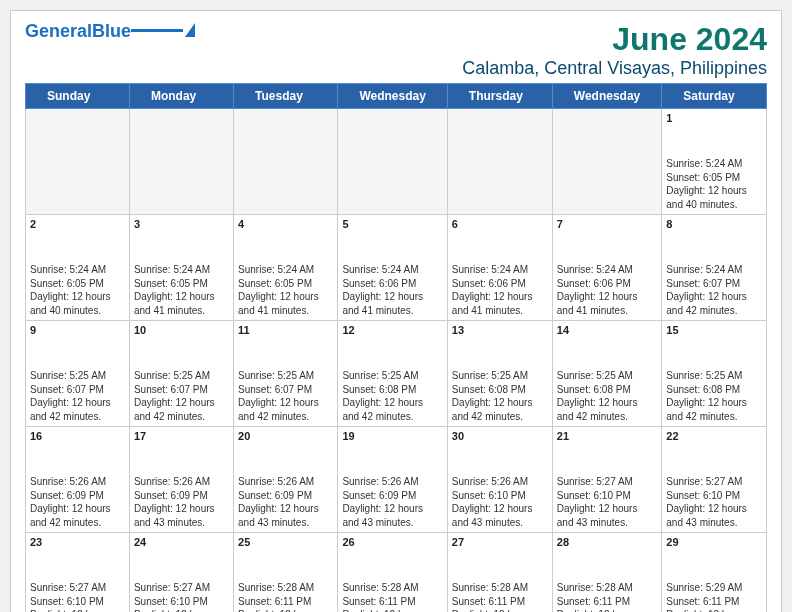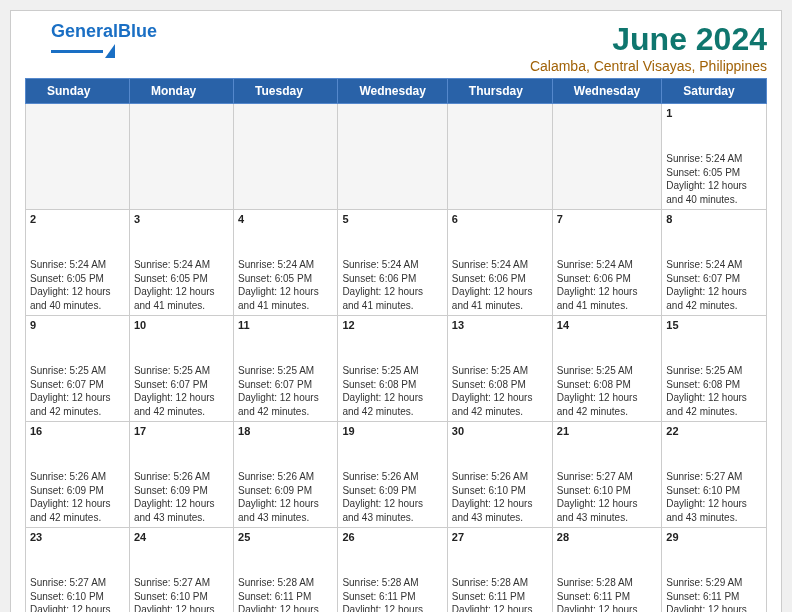--- a/index.html
+++ b/index.html
@@ -16,43 +16,42 @@
       padding: 10px 14px 14px 14px;
     }
     .header-row {
       display: flex;
       justify-content: space-between;
       align-items: flex-start;
       margin-bottom: 4px;
     }
     .logo {
       display: flex;
-      flex-direction: column;
+      flex-direction: row;
       align-items: flex-start;
-      margin-left: 26px;
     }
     .logo-text {
       font-size: 18px;
       font-weight: bold;
       color: #333;
     }
     .logo-text span {
       color: #1a6fc4;
     }
     .title-block {
       text-align: right;
     }
     .main-title {
       font-size: 32px;
       font-weight: bold;
       color: #0f766e;
     }
     .subtitle {
-      font-size: 14px;
-      color: #a16207;
+      font-size: 18px;
+      color: #0c4a6e;
     }
     .calendar {
       width: 100%;
       border-collapse: collapse;
       margin-top: 4px;
     }
     .calendar th {
       background: #2962a8;
       color: #fff;
       font-size: 12px;
@@ -270,21 +269,21 @@
 and 42 minutes.</div>
           </td>
           <td>
             <span class="day-num">17</span>
             <div class="day-info" style="white-space: pre-wrap;">Sunrise: 5:26 AM
 Sunset: 6:09 PM
 Daylight: 12 hours
 and 43 minutes.</div>
           </td>
           <td>
-            <span class="day-num">18</span>
+            <span class="day-num">20</span>
             <div class="day-info" style="white-space: pre-wrap;">Sunrise: 5:26 AM
 Sunset: 6:09 PM
 Daylight: 12 hours
 and 43 minutes.</div>
           </td>
           <td>
             <span class="day-num">19</span>
             <div class="day-info" style="white-space: pre-wrap;">Sunrise: 5:26 AM
 Sunset: 6:09 PM
 Daylight: 12 hours

